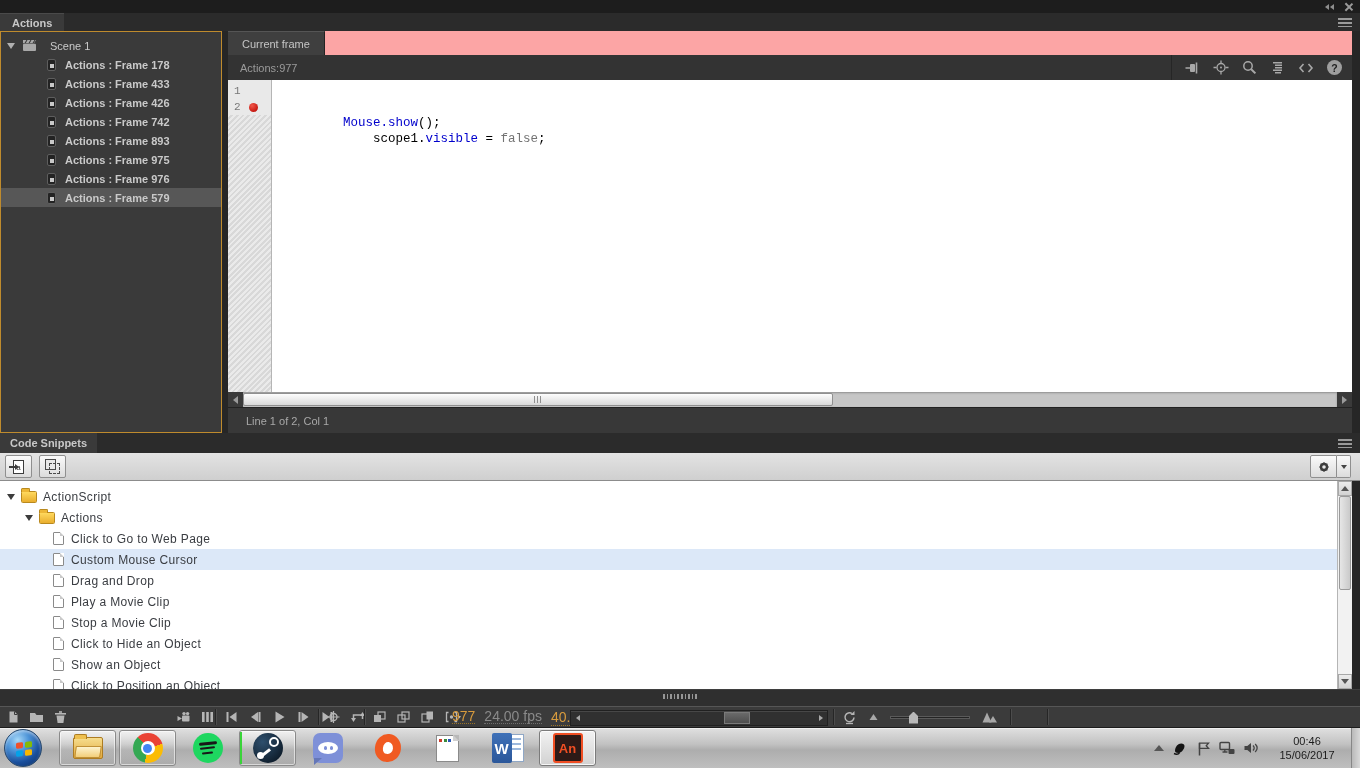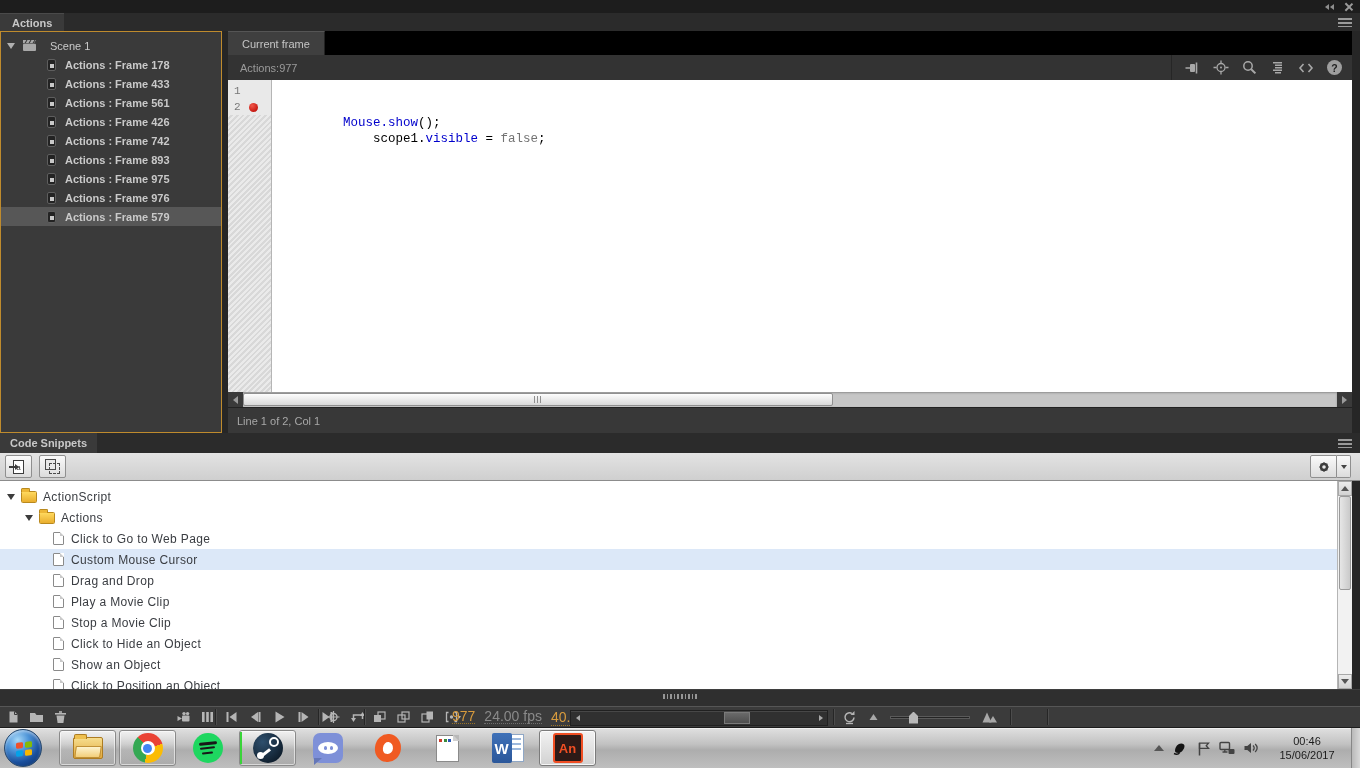--- a/index.html
+++ b/index.html
@@ -31,21 +31,21 @@
   .frame-row { padding-left:46px; }
   .frame-row.selected { background:#575757; }
   .frame-icon { width:9px; height:12px; background:#232323; border:1px solid #5e5e5e; border-radius:2px; position:relative; flex:0 0 auto; }
   .frame-icon::after { content:""; position:absolute; left:1.5px; bottom:1.5px; width:4px; height:4px; background:#c9c9c9; }
   .frame-row .lbl { margin-left:9px;font-weight:bold; }
   .gap6 { width:6px; background:#262626; }
   .right-strip { width:8px; background:#262626; }
 
   
   .editor-col { flex:1; display:flex; flex-direction:column; min-width:0; }
-  .code-tabbar { height:24px; background:#000000; display:flex; align-items:flex-end; }
+  .code-tabbar { height:24px; background:#fca5a5; display:flex; align-items:flex-end; }
   .code-tab { height:24px; line-height:24px; padding:0 14px; background:#3f3f3f; color:#c5c5c5; font-size:11px; border-top:1px solid #555; border-right:1px solid #222; }
   .info-bar { height:25px; background:#333; display:flex; align-items:center; color:#9b9b9b; font-size:11px; padding-left:12px; }
   .info-icons { margin-left:auto; display:flex; align-items:center; gap:13px; padding:0 10px 0 12px; border-left:1px solid #262626; height:100%; }
   .help-circle { width:15px; height:15px; border-radius:50%; background:#9e9e9e; color:#222; font-size:10.5px; font-weight:bold; display:flex; align-items:center; justify-content:center; }
 
   .code-area { flex:1; background:#fff; position:relative; overflow:hidden; }
   .gutter { position:absolute; left:0; top:0; bottom:0; width:44px; background:#e9e9e9; border-right:1px solid #b5b5b5; }
   .gutter::after { content:""; position:absolute; left:0; right:0; top:35px; bottom:0;
     background:repeating-linear-gradient(135deg,#eaeaea 0 2px,#d8d8d8 2px 4px); }
   .code-lines { position:relative; padding-top:3px; }
@@ -56,21 +56,21 @@
   .seg-pl { color:#000; } .seg-kw { color:#0000cc; } .seg-val { color:#737373;margin-top:39px; }
 
   .hscroll { height:15px; display:flex; background:#3a3a3a; }
   .hs-btn { width:15px; height:15px; background:#3a3a3a; display:flex; align-items:center; justify-content:center; }
   .arr-l { width:0;height:0;border-top:4px solid transparent;border-bottom:4px solid transparent;border-right:5px solid #9a9a9a; }
   .arr-r { width:0;height:0;border-top:4px solid transparent;border-bottom:4px solid transparent;border-left:5px solid #9a9a9a; }
   .hs-track { flex:1; position:relative; background:#c6c6c6; box-shadow:inset 0 1px 2px #8f8f8f; }
   .hs-thumb { position:absolute; left:0; top:1px; bottom:1px; width:590px; border:1px solid #909090; border-radius:2px;
     background:linear-gradient(180deg,#fdfdfd,#d9d9d9); display:flex; align-items:center; justify-content:center; }
   .hs-grip { width:9px; height:7px; background:repeating-linear-gradient(90deg,#8f8f8f 0 1px,transparent 1px 3px); }
-  .status-bar { height:26px; background:#383838; border-top:1px solid #222; color:#a8a8a8; font-size:11px; display:flex; align-items:center; padding-left:9px; }
+  .status-bar { height:26px; background:#383838; border-top:1px solid #222; color:#a8a8a8; font-size:11px; display:flex; align-items:center; padding-left:18px; }
 
   
   .snip-tabbar { height:20px; background:#2b2b2b; display:flex; align-items:flex-end; position:relative; }
   .snip-tab { height:20px; line-height:20px; padding:0 10px; background:#3a3a3a; color:#c8c8c8; font-size:11px; font-weight:bold; }
   .snip-toolbar { height:28px; background:linear-gradient(180deg,#e3e3e3,#cfcfcf); border-bottom:1px solid #8c8c8c; display:flex; align-items:center; padding:0 5px; }
   .tb-btn { width:27px; height:23px; border:1px solid #8f8f8f; border-radius:2px; background:linear-gradient(180deg,#fafafa,#dcdcdc); display:flex; align-items:center; justify-content:center; margin-right:7px; position:relative; }
   .addsnip-page { width:11px; height:14px; border:1px solid #3c3c3c; background:#fff; font-size:8px; color:#333; text-align:center; line-height:13px; position:relative; }
   .addsnip-arrow { position:absolute; left:3px; top:10px; width:7px; height:1.5px; background:#3c3c3c; }
   .addsnip-arrow::after { content:""; position:absolute; right:-3px; top:-2.2px; border-left:4px solid #3c3c3c; border-top:3px solid transparent; border-bottom:3px solid transparent; }
   .copy-ic { position:relative; width:15px; height:15px; }
@@ -209,24 +209,20 @@
   <div class="tree-row frame-row">
     <span class="frame-icon"></span>
     <span class="lbl">Actions : Frame 178</span>
   </div>
 
   <div class="tree-row frame-row">
     <span class="frame-icon"></span>
     <span class="lbl">Actions : Frame 433</span>
   </div>
 
-  <div class="tree-row frame-row">
-    <span class="frame-icon"></span>
-    <span class="lbl">Actions : Frame 561</span>
-  </div>
 
   <div class="tree-row frame-row">
     <span class="frame-icon"></span>
     <span class="lbl">Actions : Frame 426</span>
   </div>
 
   <div class="tree-row frame-row">
     <span class="frame-icon"></span>
     <span class="lbl">Actions : Frame 742</span>
   </div>

